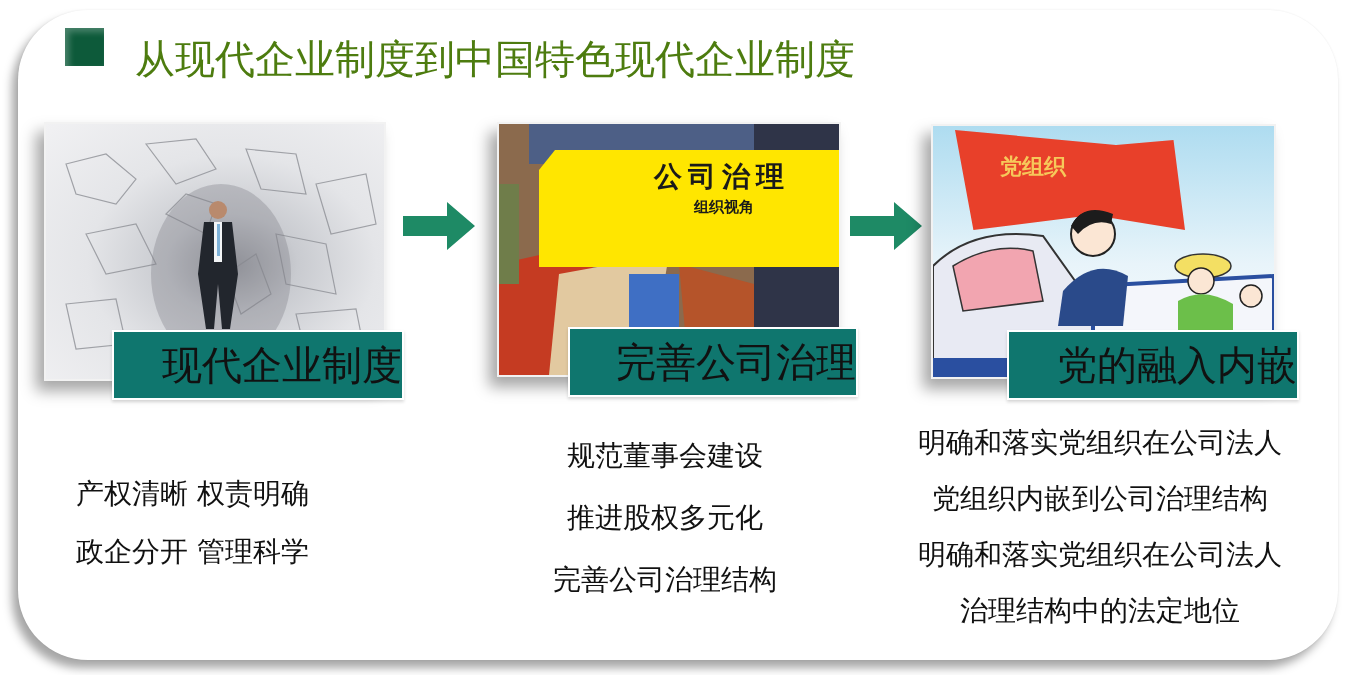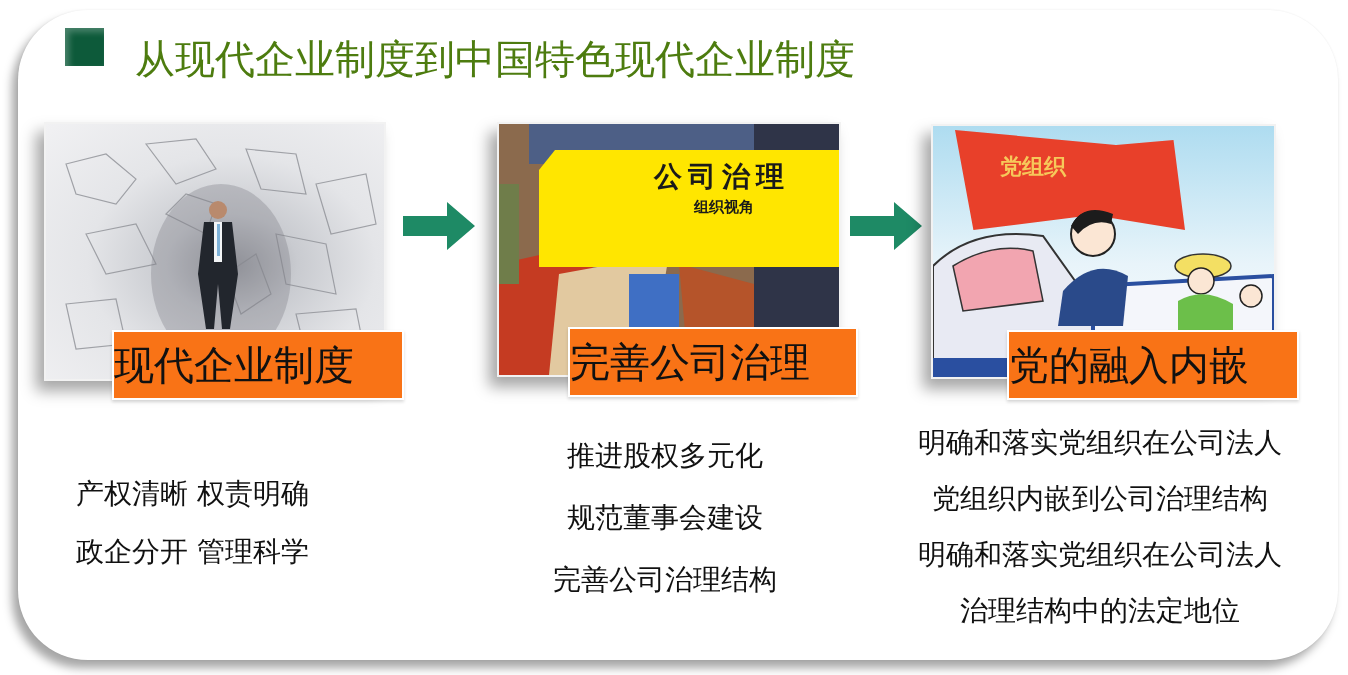--- a/index.html
+++ b/index.html
@@ -11,22 +11,22 @@
           box-shadow: inset 4px 4px 6px rgba(255,255,255,0.25); }
   .title { position:absolute; left:135px; top:32px; font-size:40px; line-height:54px; letter-spacing:0px; color:#4d7c0f; white-space:nowrap; }
 
   .pic { position:absolute; overflow:hidden; box-shadow:-8px 10px 14px rgba(0,0,0,0.35); border:2px solid #f2f2f2; }
   .pic1 { left:44px; top:122px; width:338px; height:255px;
           background: radial-gradient(ellipse at 55% 55%, #9a9ca2 0%, #c9cbd0 25%, #e4e5e8 55%, #f1f1f3 100%); }
   .pic2 { left:497px; top:122px; width:340px; height:251px; background:#2f3448;text-decoration:underline; }
   .pic3 { left:931px; top:124px; width:341px; height:251px;
           background: linear-gradient(180deg, #aedcf0 0%, #e8f4fa 55%, #ffffff 100%); }
 
-  .label { position:absolute; height:66px; background:#f97316; border:2px solid #fff;
-           font-size:40px; line-height:66px; text-align:left; color:#111; box-shadow:0 2px 3px rgba(0,0,0,0.15); white-space:nowrap; }
+  .label { position:absolute; height:66px; background:#0f766e; border:2px solid #fff;
+           font-size:40px; line-height:66px; text-align:right; color:#111; box-shadow:0 2px 3px rgba(0,0,0,0.15); white-space:nowrap; }
   .label1 { left:112px; top:330px; width:288px; }
   .label2 { left:568px; top:327px; width:286px; }
   .label3 { left:1007px; top:330px; width:288px; }
 
   .arrow { position:absolute; width:72px; height:48px; }
   .arrow1 { left:403px; top:202px; }
   .arrow2 { left:850px; top:202px; }
 
   .list { position:absolute; font-size:28px; color:#111; white-space:nowrap; }
   .list1 { left:76px; top:465px; line-height:58px; }
@@ -119,22 +119,22 @@
     <circle cx="318" cy="170" r="11" fill="#fbe6d4" stroke="#222" stroke-width="1.5"></circle>
   </svg>
 </div>
 <div class="label label3">党的融入内嵌</div>
 
 <div class="list list1">
   <div>产权清晰 权责明确</div>
   <div>政企分开 管理科学</div>
 </div>
 <div class="list list2">
+  <div>规范董事会建设</div>
   <div>推进股权多元化</div>
-  <div>规范董事会建设</div>
   <div>完善公司治理结构</div>
 </div>
 <div class="list list3">
   <div>明确和落实党组织在公司法人</div>
   <div>党组织内嵌到公司治理结构</div>
   <div>明确和落实党组织在公司法人</div>
   <div>治理结构中的法定地位</div>
 </div>
 
 </body></html>

